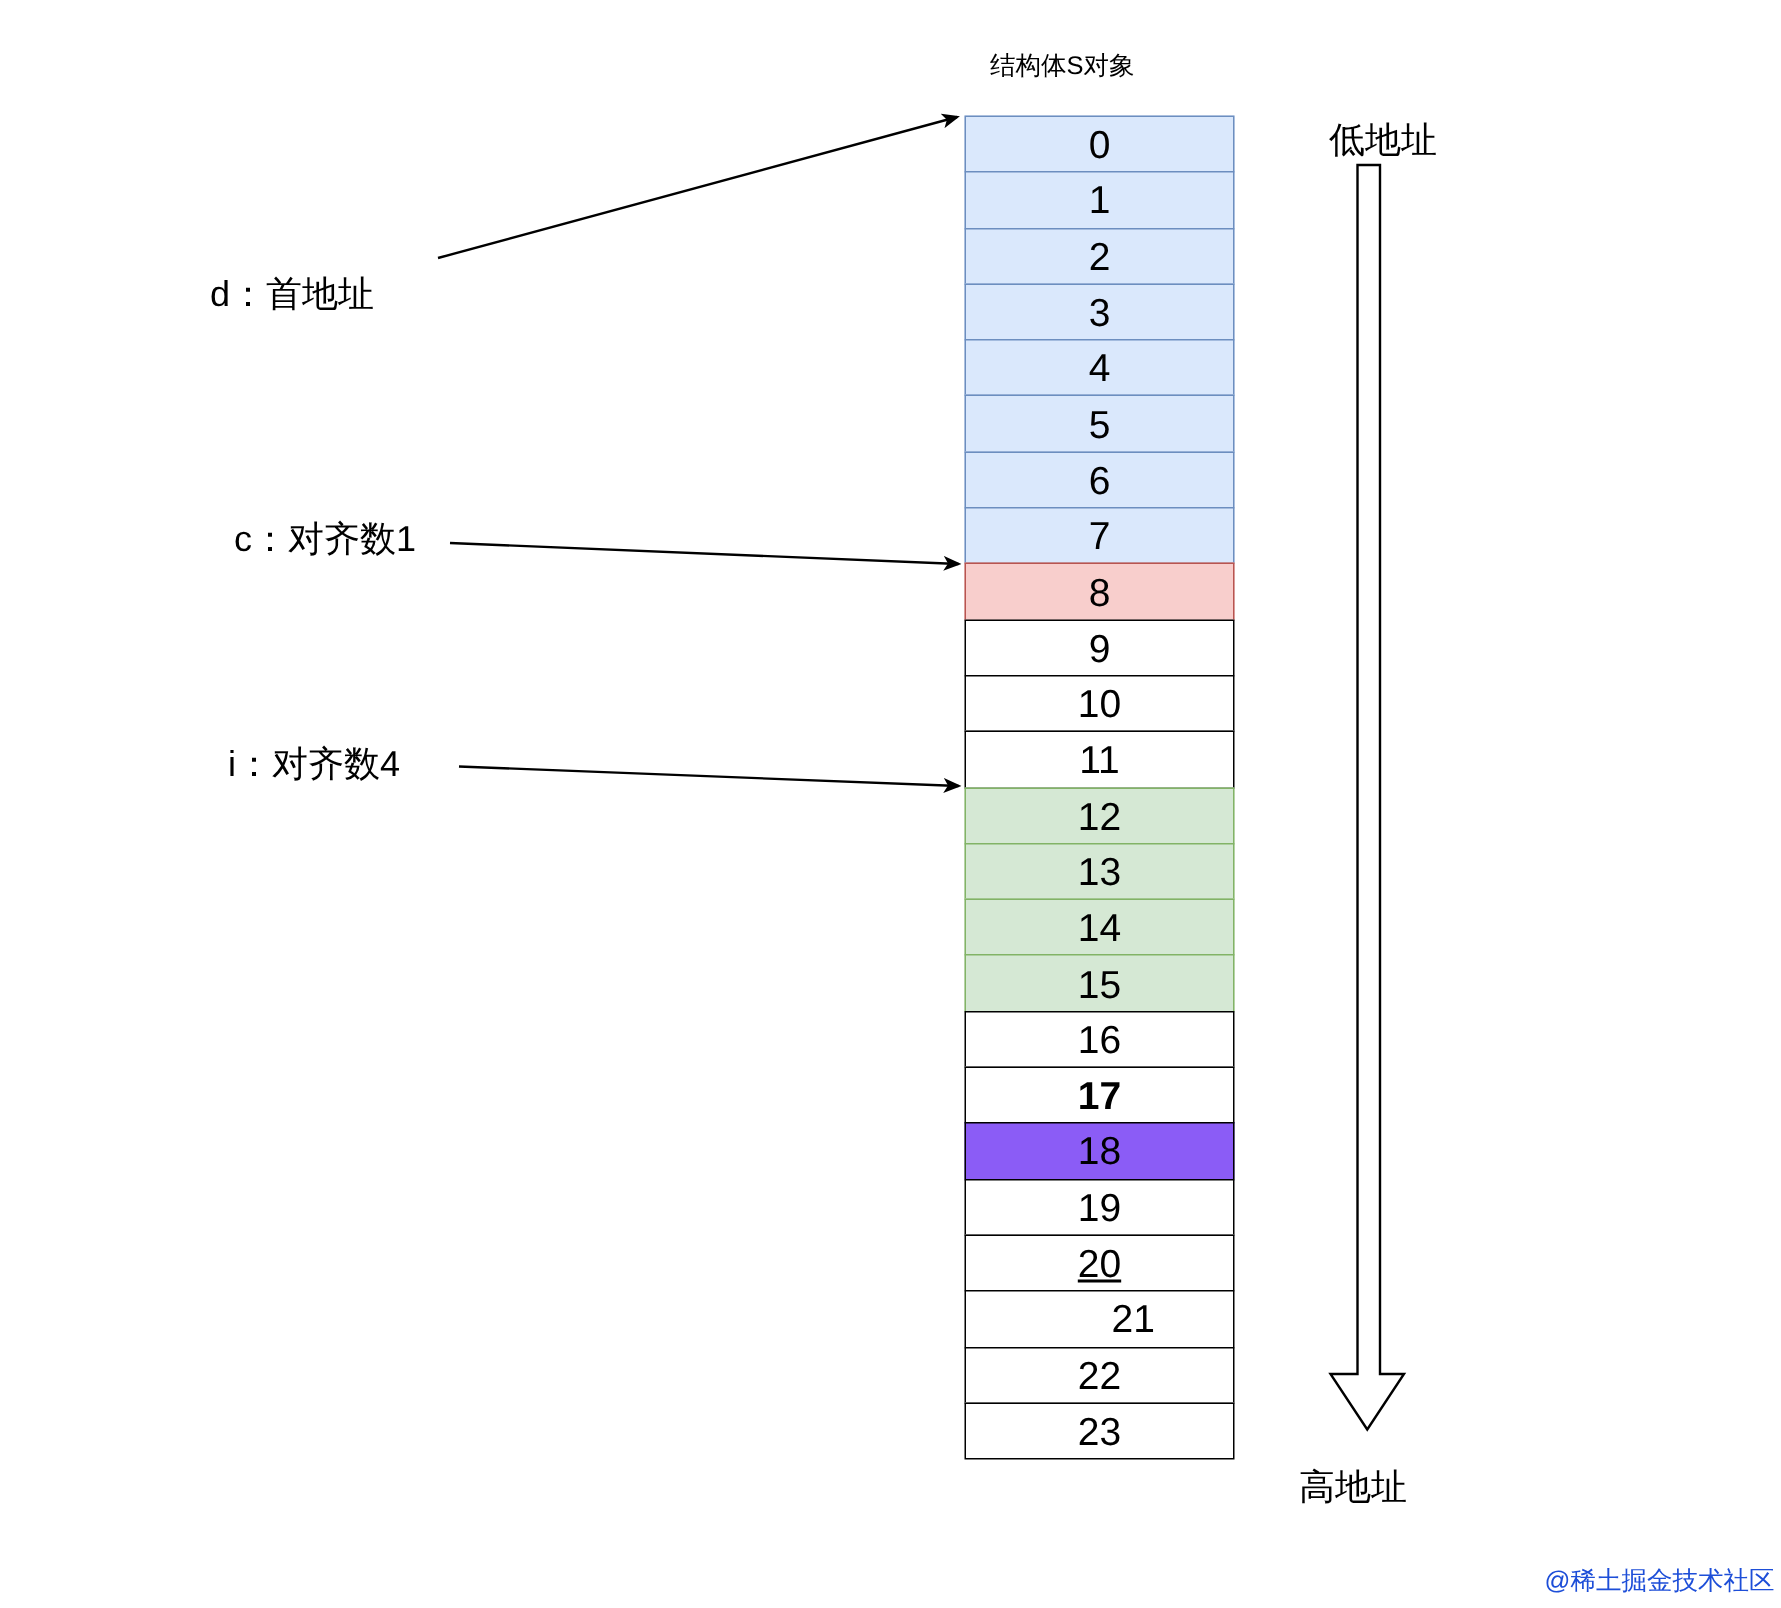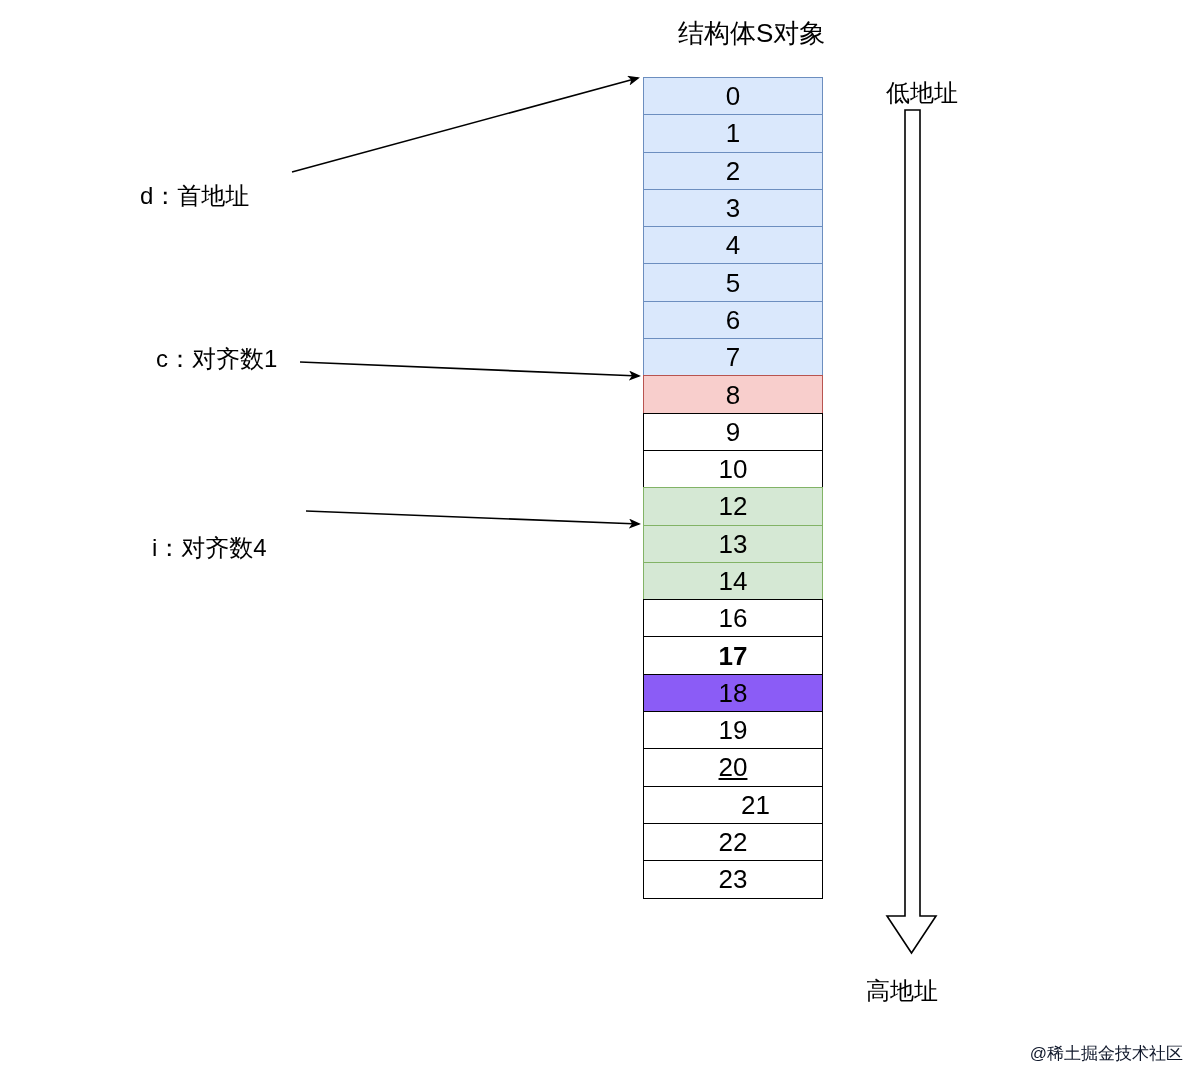--- a/index.html
+++ b/index.html
@@ -7,32 +7,31 @@
     position: relative;
     width: 1187px;
     height: 1072px;
     background: #ffffff;
     font-family: "Liberation Sans", sans-serif;
     color: #000000;
     overflow: hidden;
   }
   .abs { position: absolute; }
   .diagram-title {
-    left: 660px; top: 16px;
-    font-size: 26px;
+    left: 660px; top: 32px;
+    font-size: 17px;
     white-space: nowrap;
-    margin-left: 18px;
   }
   .side-label {
     font-size: 24px;
     white-space: nowrap;
   }
   .label-d { left: 140px; top: 180px; }
   .label-c { left: 156px; top: 343px; }
-  .label-i { left: 152px; top: 493px; margin-top: 39px; }
+  .label-i { left: 152px; top: 493px; }
   .addr-low  { left: 886px; top: 77px; }
   .addr-high { left: 866px; top: 975px; }
   .memory-stack {
     position: absolute;
     left: 643px; top: 77px;
     width: 180px;
   }
   .cell {
     box-sizing: border-box;
     height: 38.3px;
@@ -47,21 +46,21 @@
   .cell:first-child { margin-top: 0; }
   .arrow-overlay {
     position: absolute;
     left: 0; top: 0;
     width: 1187px; height: 1072px;
     pointer-events: none;
   }
   .watermark {
     right: 4px; top: 1042px;
     font-size: 17px;
-    color: #0f172a;
+    color: #1d4ed8;
     white-space: nowrap;
   }
 </style>
 </head>
 <body>
 
 <div class="canvas">
 
   <svg class="arrow-overlay" viewBox="0 0 1187 1072" xmlns="http://www.w3.org/2000/svg">
     <defs>
@@ -82,23 +81,25 @@
       <div class="cell" style="background: rgb(218, 232, 252); border-color: rgb(108, 142, 191);">1</div>
       <div class="cell" style="background: rgb(218, 232, 252); border-color: rgb(108, 142, 191);">2</div>
       <div class="cell" style="background: rgb(218, 232, 252); border-color: rgb(108, 142, 191);">3</div>
       <div class="cell" style="background: rgb(218, 232, 252); border-color: rgb(108, 142, 191);">4</div>
       <div class="cell" style="background: rgb(218, 232, 252); border-color: rgb(108, 142, 191);">5</div>
       <div class="cell" style="background: rgb(218, 232, 252); border-color: rgb(108, 142, 191);">6</div>
       <div class="cell" style="background: rgb(218, 232, 252); border-color: rgb(108, 142, 191);">7</div>
       <div class="cell" style="background: rgb(248, 206, 204); border-color: rgb(184, 84, 80);">8</div>
       <div class="cell" style="background: rgb(255, 255, 255); border-color: rgb(0, 0, 0);">9</div>
       <div class="cell" style="background: rgb(255, 255, 255); border-color: rgb(0, 0, 0);">10</div>
+      <div class="cell" style="background: rgb(255, 255, 255); border-color: rgb(0, 0, 0);">11</div>
       <div class="cell" style="background: rgb(213, 232, 212); border-color: rgb(130, 179, 102);">12</div>
       <div class="cell" style="background: rgb(213, 232, 212); border-color: rgb(130, 179, 102);">13</div>
       <div class="cell" style="background: rgb(213, 232, 212); border-color: rgb(130, 179, 102);">14</div>
+      <div class="cell" style="background: rgb(213, 232, 212); border-color: rgb(130, 179, 102);">15</div>
       <div class="cell" style="background: rgb(255, 255, 255); border-color: rgb(0, 0, 0);">16</div>
       <div class="cell" style="background: rgb(255, 255, 255); border-color: rgb(0, 0, 0); font-weight: bold;">17</div>
       <div class="cell" style="background: #8b5cf6; border-color: rgb(0, 0, 0);">18</div>
       <div class="cell" style="background: rgb(255, 255, 255); border-color: rgb(0, 0, 0);">19</div>
       <div class="cell" style="background: rgb(255, 255, 255); border-color: rgb(0, 0, 0); text-decoration: underline;">20</div>
       <div class="cell" style="background: rgb(255, 255, 255); border-color: rgb(0, 0, 0); padding-left: 45px;">21</div>
       <div class="cell" style="background: rgb(255, 255, 255); border-color: rgb(0, 0, 0);">22</div>
       <div class="cell" style="background: rgb(255, 255, 255); border-color: rgb(0, 0, 0);">23</div>
     </div>
 

